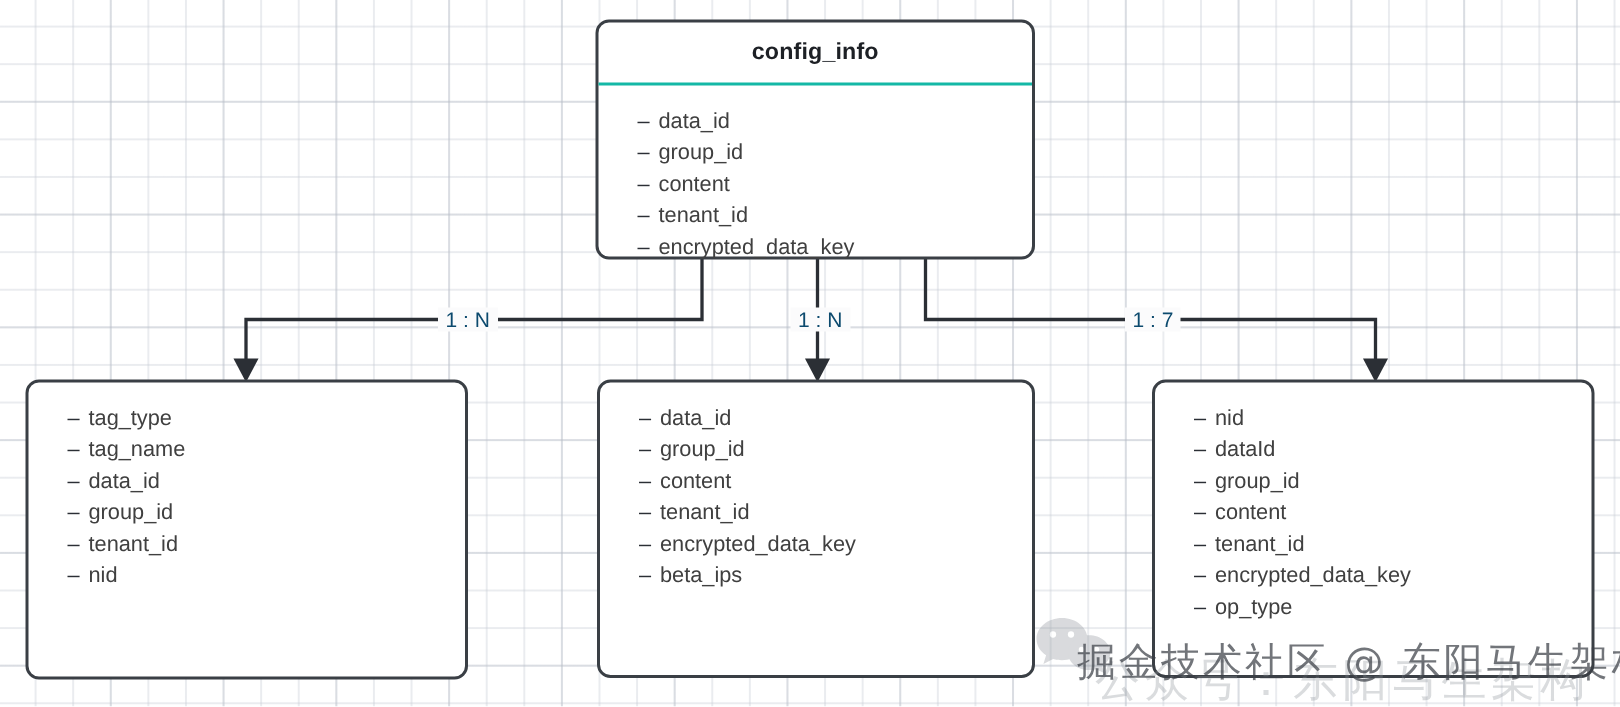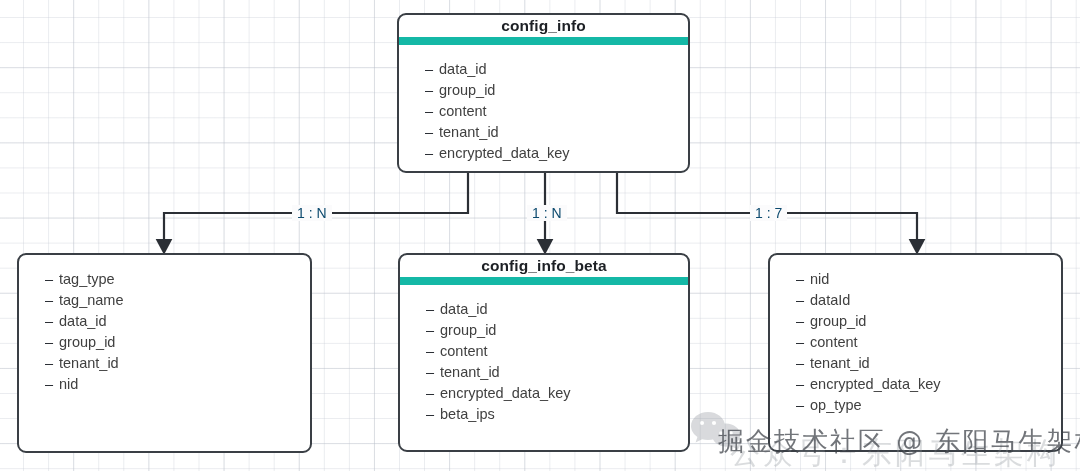--- a/index.html
+++ b/index.html
@@ -45,22 +45,22 @@
   .entity {
     position: absolute;
     box-sizing: border-box;
     background: #ffffff;
     border: 2px solid #3a3f45;
     border-radius: 9px;
     z-index: 3;
   }
   .entity-header {
     box-sizing: border-box;
-    height: 30px;
-    border-bottom: 8px solid #14b8a6;
+    height: 42px;
+    border-bottom: 2px solid #14b8a6;
     display: flex;
     align-items: center;
     justify-content: center;
   }
   .entity-title {
     font-size: 15.5px;
     font-weight: bold;
     color: #1d2025;
     letter-spacing: 0.1px;
   }
@@ -218,23 +218,20 @@
         <span class="field-name">tenant_id</span>
       </div>
       <div class="field-row">
         <span class="field-dash">–</span>
         <span class="field-name">nid</span>
       </div>
     </div>
   </div>
 
   <div class="entity" id="ent-info-beta">
-    <div class="entity-header">
-      <span class="entity-title">config_info_beta</span>
-    </div>
     <div class="entity-body">
       <div class="field-row">
         <span class="field-dash">–</span>
         <span class="field-name">data_id</span>
       </div>
       <div class="field-row">
         <span class="field-dash">–</span>
         <span class="field-name">group_id</span>
       </div>
       <div class="field-row">

